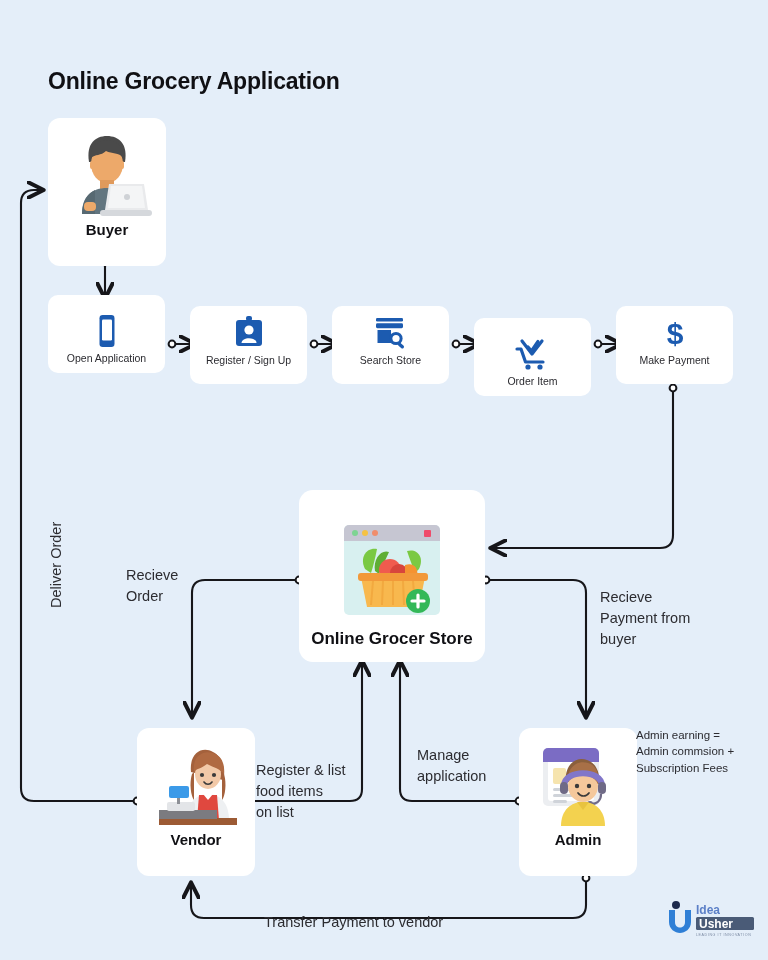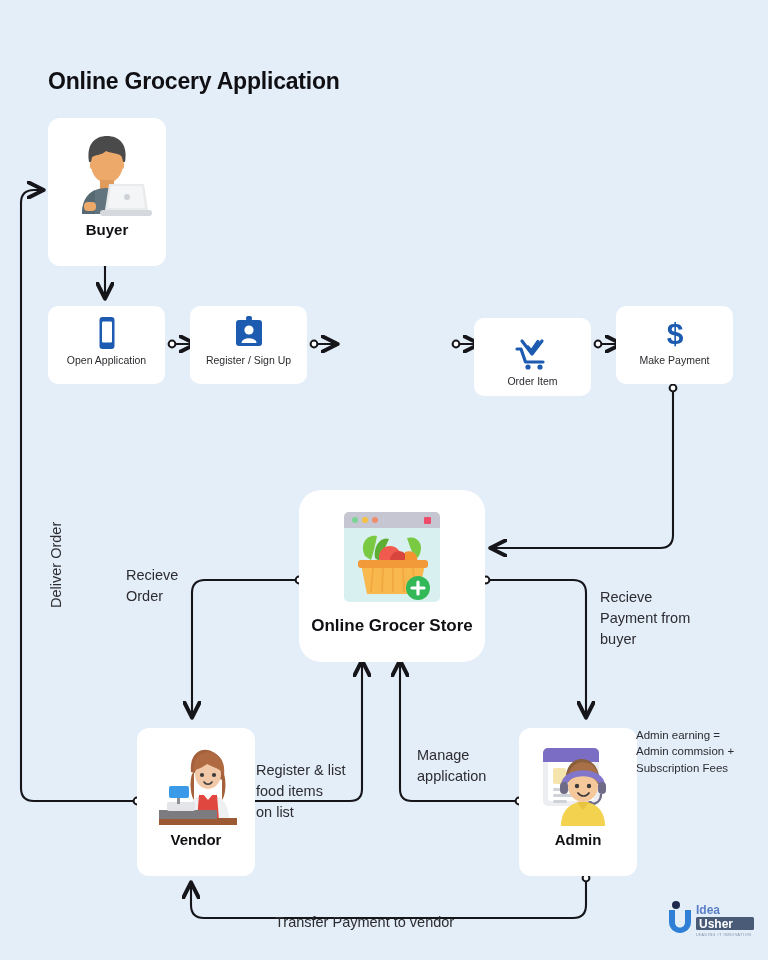--- a/index.html
+++ b/index.html
@@ -32,21 +32,21 @@
   .actor{width:118px;height:148px;padding-top:10px;}
   .actor .art{width:90px;height:92px;position:relative;}
   .actor .cap{font-size:15px;margin-top:2px;}
 
   
   .step{width:117px;height:78px;border-radius:10px;padding-top:9px;}
   .step .art{width:40px;height:36px;position:relative;}
   .step .cap{font-size:10.5px;font-weight:normal;color:#2b2b30;margin-top:4px;}
 
   
-  .store{width:186px;height:172px;border-radius:22px;padding-top:16px;}
+  .store{width:186px;height:172px;border-radius:14px;padding-top:16px;justify-content:center;}
   .store .art{width:114px;height:102px;position:relative;}
   .store .cap{font-size:17px;margin-top:9px;}
 
   .note{
     position:absolute;font-size:14.5px;line-height:1.45;color:#2c2c31;
   }
   .note.small{font-size:11.5px;line-height:1.42;}
   .note.vert{
     transform:rotate(-90deg);transform-origin:left top;white-space:nowrap;
   }
@@ -121,21 +121,21 @@
 
         <path d="M47,56 L82,56 L86,82 L43,82 Z" fill="#e9eaec"></path>
         <path d="M49,58 L80,58 L83,80 L46,80 Z" fill="#f4f5f6"></path>
         <circle cx="65" cy="69" r="3" fill="#cfd2d6"></circle>
         <rect x="38" y="82" width="52" height="6" rx="3" fill="#d5d8dc"></rect>
       </svg>
     </div>
     <div class="cap">Buyer</div>
   </div>
 
-  <div class="card step" style="left:48px;top:306px;">
+  <div class="card step" style="left:48px;top:295px;justify-content:center;">
     <div class="art">
       <svg viewBox="0 0 40 36" width="40" height="36">
         <rect x="12.5" y="2" width="15" height="32" rx="3.2" fill="#1c5bb0"></rect>
         <rect x="15" y="6.5" width="10" height="21" rx="1.2" fill="#ffffff"></rect>
       </svg>
     </div>
     <div class="cap">Open Application</div>
   </div>
 
   <div class="card step" style="left:190px;top:306px;">
@@ -143,20 +143,33 @@
       <svg viewBox="0 0 40 36" width="40" height="36">
         <rect x="17" y="1" width="6" height="5" rx="2" fill="#1c5bb0"></rect>
         <rect x="7" y="5" width="26" height="26" rx="3" fill="#1c5bb0"></rect>
         <circle cx="20" cy="15" r="4.6" fill="#ffffff"></circle>
         <path d="M12.5,28 C12.5,21.5 27.5,21.5 27.5,28 Z" fill="#ffffff"></path>
       </svg>
     </div>
     <div class="cap">Register / Sign Up</div>
   </div>
 
+  <div class="card step" style="left:332px;top:306px;">
+    <div class="art">
+      <svg viewBox="0 0 40 36" width="40" height="36">
+        <rect x="5" y="3" width="27" height="3.4" rx="1.2" fill="#1c5bb0"></rect>
+        <rect x="5" y="8.2" width="27" height="5" rx="1.4" fill="#1c5bb0"></rect>
+        <path d="M6.5,15 L6.5,28 L20,28 L20,15 Z" fill="#1c5bb0"></path>
+        <circle cx="25" cy="23.5" r="6.6" fill="#1c5bb0"></circle>
+        <circle cx="25" cy="23.5" r="3.6" fill="#ffffff"></circle>
+        <rect x="28.5" y="27" width="7" height="3.4" rx="1.7" transform="rotate(42 28.5 27)" fill="#1c5bb0"></rect>
+      </svg>
+    </div>
+    <div class="cap">Search Store</div>
+  </div>
 
   <div class="card step" style="left:474px;top:318px;justify-content:center;">
     <div class="art">
       <svg viewBox="0 0 40 36" width="40" height="36">
         <path d="M9,5 L19,18 L29,5" fill="none" stroke="#1c5bb0" stroke-width="3.2" stroke-linecap="round" stroke-linejoin="round"></path>
         <path d="M15,11 L18.5,15 L25,5.5" fill="none" stroke="#1c5bb0" stroke-width="3.2" stroke-linecap="round" stroke-linejoin="round"></path>
         <path d="M4,13 L8,13 L12.5,26 L30,26" fill="none" stroke="#1c5bb0" stroke-width="3.2" stroke-linecap="round" stroke-linejoin="round"></path>
         <circle cx="15" cy="31" r="2.6" fill="#1c5bb0"></circle>
         <circle cx="27" cy="31" r="2.6" fill="#1c5bb0"></circle>
       </svg>
@@ -291,21 +304,21 @@
     <div>Manage</div>
     <div>application</div>
   </div>
 
   <div class="note small" style="left:636px;top:727px;width:128px;">
     <div>Admin earning =</div>
     <div>Admin commsion +</div>
     <div>Subscription Fees</div>
   </div>
 
-  <div class="note" style="left:275px;top:912px;text-align:right;">Transfer Payment to vendor</div>
+  <div class="note" style="left:264px;top:912px;text-align:right;">Transfer Payment to vendor</div>
 
   <div class="logo">
     <svg viewBox="0 0 96 40" width="96" height="40">
       <circle cx="13" cy="7" r="4" fill="#1d2a4d"></circle>
       <path d="M6,12 L6,24 C6,31 12,35 17,35 C22,35 28,31 28,24 L28,12 L22,12 L22,24 C22,28 19.5,29.5 17,29.5 C14.5,29.5 12,28 12,24 L12,12 Z" fill="#2f7fd6"></path>
       <text x="33" y="16" font-family="'Liberation Sans',sans-serif" font-size="12" font-weight="bold" fill="#5b7fc7">Idea</text>
       <rect x="33" y="19" width="58" height="13" rx="1.5" fill="#4a5b77"></rect>
       <text x="36" y="30" font-family="'Liberation Sans',sans-serif" font-size="12" font-weight="bold" fill="#ffffff">Usher</text>
       <text x="33" y="38" font-family="'Liberation Sans',sans-serif" font-size="3.6" fill="#7b8aa3" letter-spacing="0.6">LEADING IT INNOVATION</text>
     </svg>

